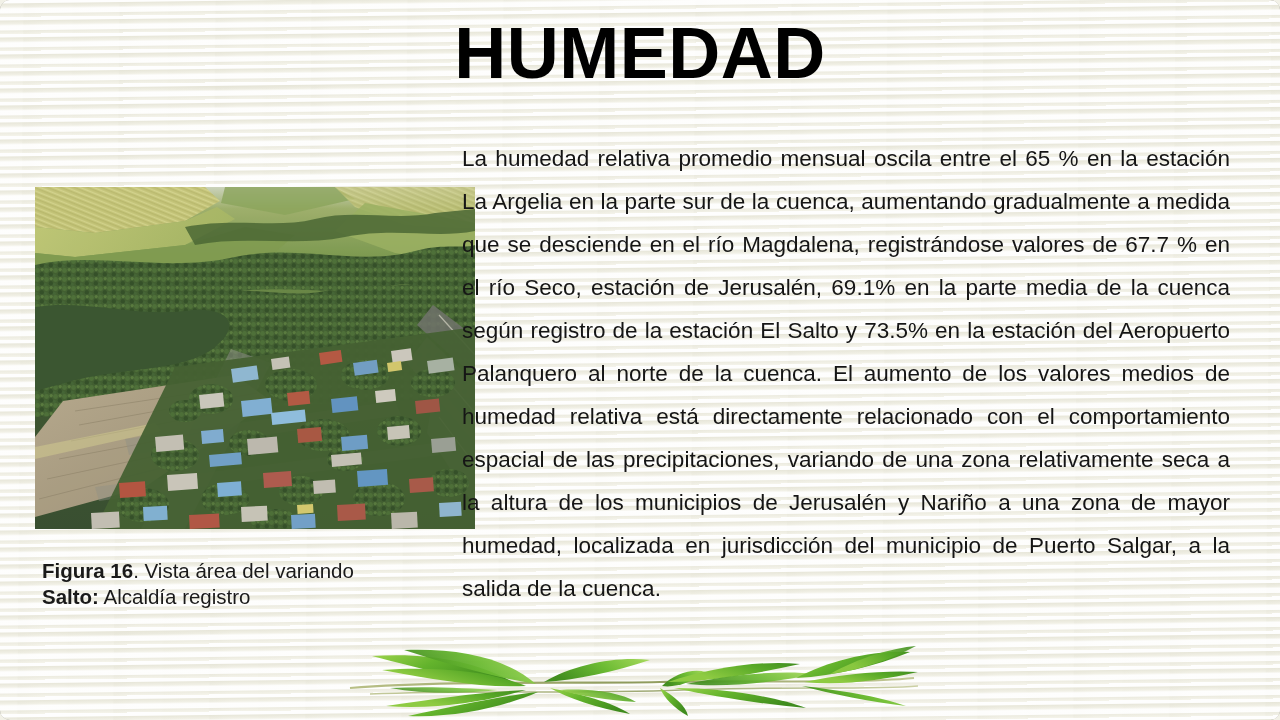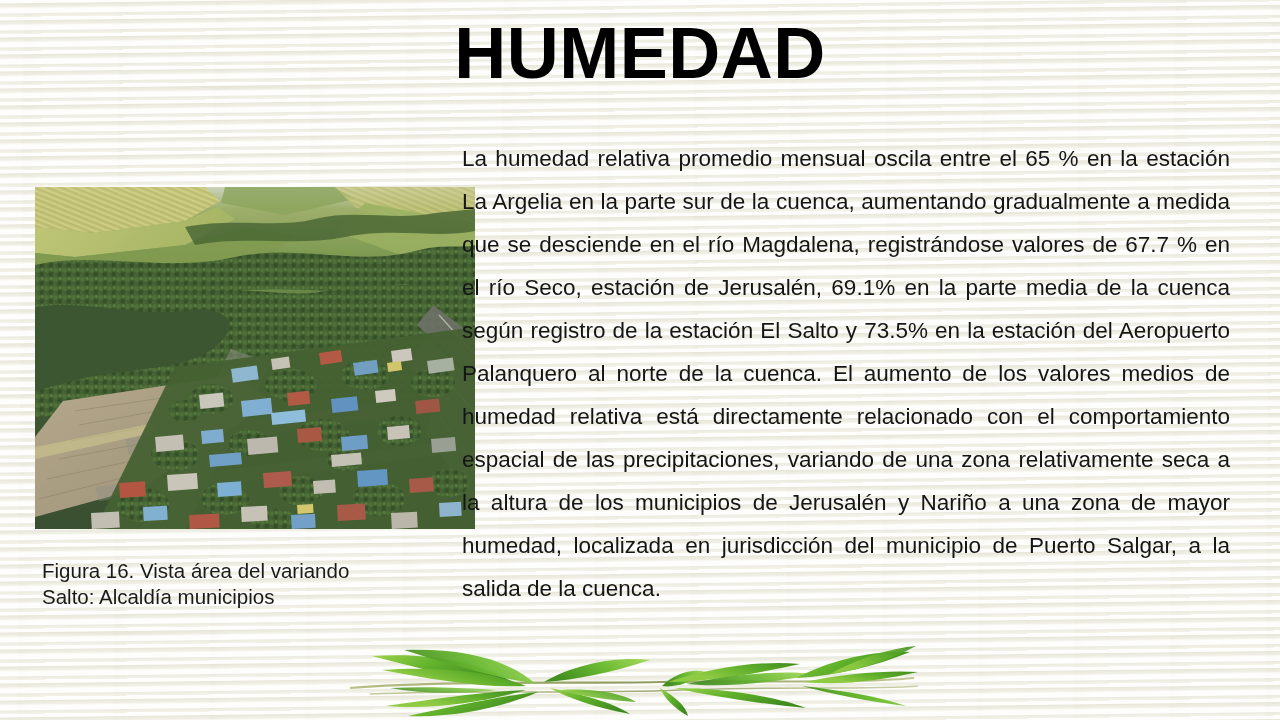--- a/index.html
+++ b/index.html
@@ -13,20 +13,21 @@
     font-family: "Liberation Sans", sans-serif;
     background: #f2f1e7;
   }
 
   #slide {
     position: relative;
     width: 1280px;
     height: 720px;
     overflow: hidden;
     background-color: #737373;
+    border-radius: 10px;
   }
 
   
   .texture {
     position: absolute;
     inset: 0;
     pointer-events: none;
     background-color: #f3f2e9;
     background-image:
       repeating-linear-gradient(
@@ -92,21 +93,21 @@
   
   #caption {
     position: absolute;
     left: 42px;
     top: 558px;
     width: 420px;
     font-size: 20.5px;
     line-height: 26px;
     color: #1a1a1a;
   }
-  #caption .b { font-weight: normal; text-align: center; }
+  #caption .b { font-weight: bold; text-align: center; }
 
   
   #body-text {
     position: absolute;
     left: 462px;
     top: 137px;
     width: 768px;
     font-size: 22.5px;
     line-height: 43px;
     color: #151515;
@@ -289,21 +290,21 @@
         <rect width="440" height="342" fill="#9fb08a" opacity="0.07"></rect>
       </svg>
     </div>
   </div>
 
   <div id="caption">
     <div>
       <span class="b">Figura 16</span><span>. Vista área del variando</span>
     </div>
     <div>
-      <span class="b">Salto:</span><span> Alcaldía municipios</span>
+      <span class="b">Salto:</span><span> Alcaldía registro</span>
     </div>
   </div>
 
   <div id="body-text">La humedad relativa promedio mensual oscila entre el 65 % en la estación La Argelia en la parte sur de la cuenca, aumentando gradualmente a medida que se desciende en el río Magdalena, registrándose valores de 67.7 % en el río Seco, estación de Jerusalén, 69.1% en la parte media de la cuenca según registro de la estación El Salto y 73.5% en la estación del Aeropuerto Palanquero al norte de la cuenca. El aumento de los valores medios de humedad relativa está directamente relacionado con el comportamiento espacial de las precipitaciones, variando de una zona relativamente seca a la altura de los municipios de Jerusalén y Nariño a una zona de mayor humedad, localizada en jurisdicción del municipio de Puerto Salgar, a la salida de la cuenca.</div>
 
   <div id="leaf-decoration">
     <svg viewBox="0 0 590 76" aria-hidden="true">
       <defs>
         <linearGradient id="lf1" x1="0" y1="0" x2="1" y2="0.4">
           <stop offset="0%" stop-color="#9bd34b"></stop>

